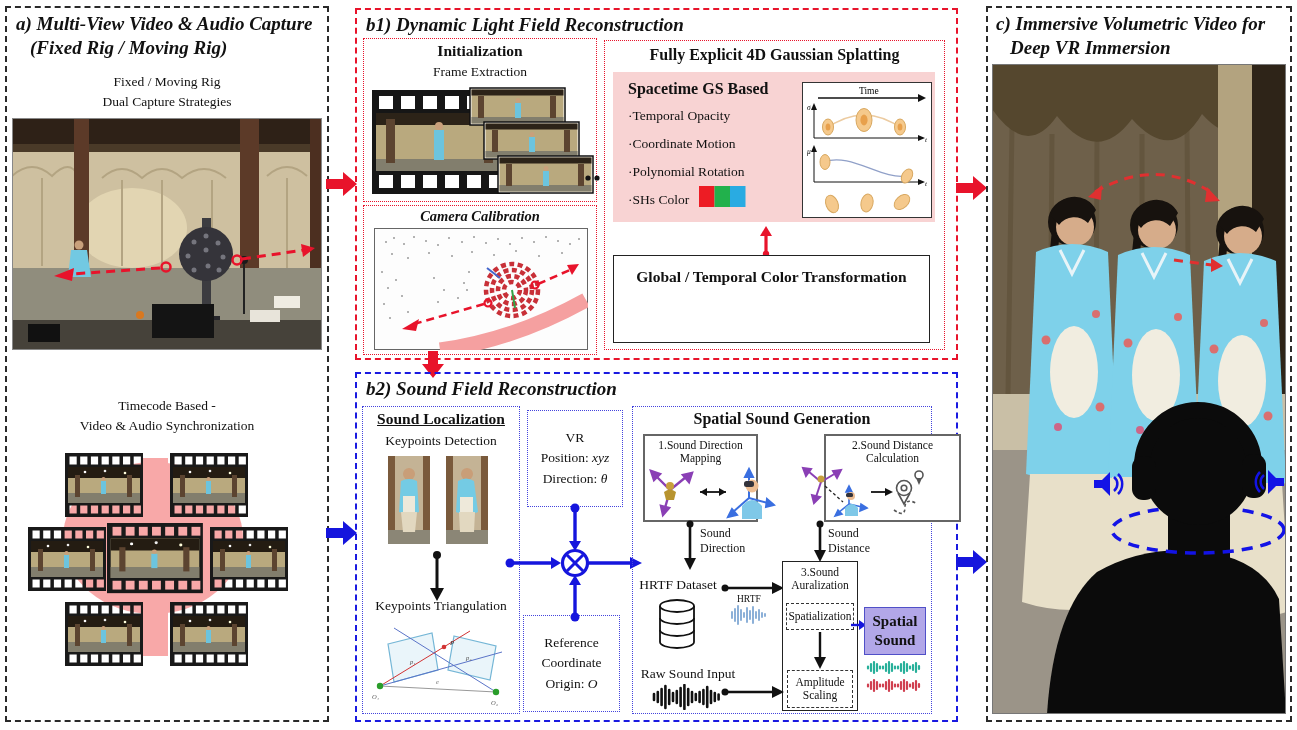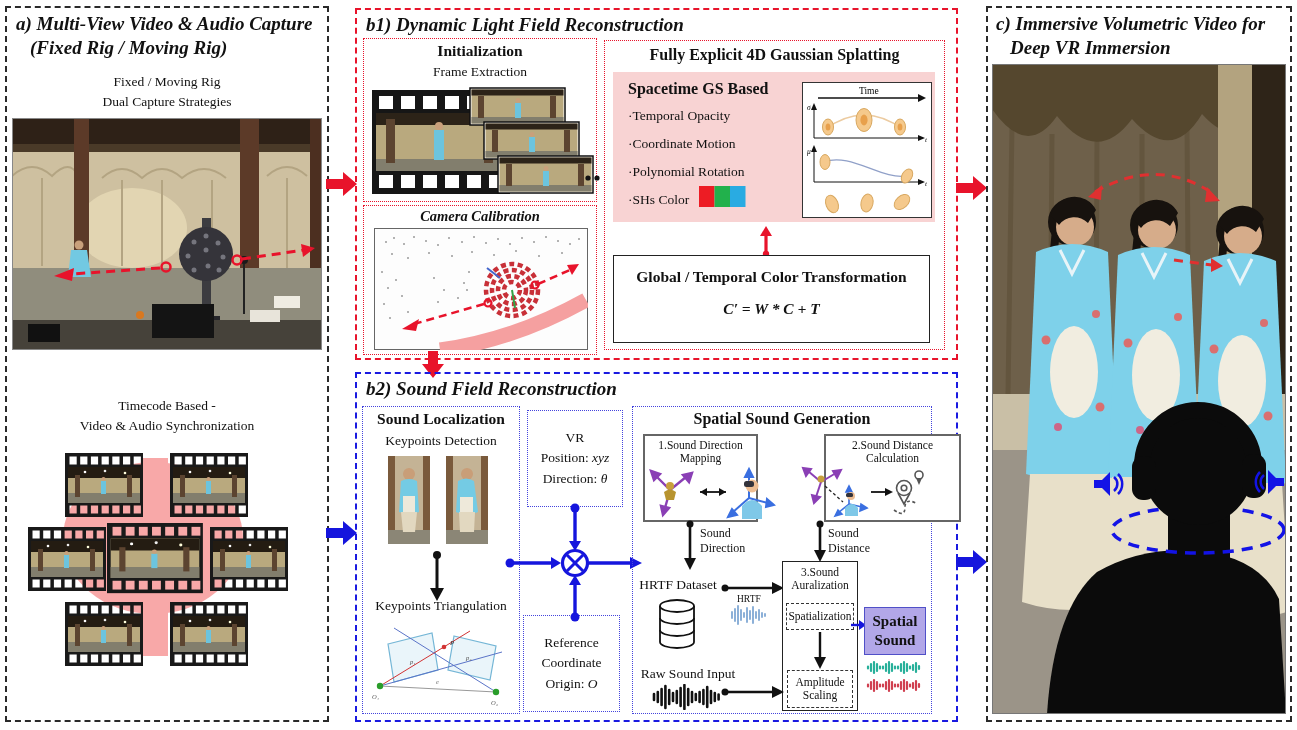--- a/index.html
+++ b/index.html
@@ -350,27 +350,26 @@
     </g>
   </svg>
 
   <svg class="abs" style="left:758px;top:224px;" width="16" height="34" viewBox="0 0 16 34">
     <line x1="8" y1="10" x2="8" y2="30" stroke="#e8132b" stroke-width="3.2"></line>
     <polygon points="2,12 14,12 8,2" fill="#e8132b"></polygon>
     <circle cx="8" cy="30" r="3.2" fill="#e8132b"></circle>
   </svg>
   <div class="abs solid-dark" style="left:613px;top:255px;width:317px;height:88px;"></div>
   <div class="abs h2 ctr" style="left:613px;top:268px;width:317px;">Global / Temporal Color Transformation</div>
-  <div class="abs h2 ctr" style="left:613px;top:300px;width:317px;font-style:italic;">C′ = W * C + T</div>
 
   <div class="abs panel-blue" style="left:355px;top:372px;width:603px;height:350px;"></div>
   <div class="abs pt" style="left:366px;top:377px;">b2) Sound Field Reconstruction</div>
 
   <div class="abs dot-blue" style="left:362px;top:406px;width:158px;height:308px;"></div>
-  <div class="abs h2 ctr nw" style="left:362px;top:410px;width:158px;">Sound Localization</div>
+  <div class="abs h2 ctr nw" style="left:362px;top:410px;width:158px;text-decoration:underline;">Sound Localization</div>
   <div class="abs b ctr nw" style="left:362px;top:433px;width:158px;">Keypoints Detection</div>
   <svg class="abs" style="left:388px;top:456px;" width="42" height="88" viewBox="0 0 42 88">
     <rect width="42" height="88" fill="#c4b395"></rect>
       <rect width="7" height="88" fill="#7a5a3c"></rect>
       <rect x="35" width="7" height="88" fill="#7a5a3c"></rect>
     <rect y="74" width="42" height="14" fill="#8b8676"></rect>
     <circle cx="21" cy="18" r="6" fill="#c99e78"></circle>
     <path d="M13,25 Q21,21 29,25 L31,56 Q21,60 11,56 Z" fill="#74cbe4"></path>
     <rect x="15" y="40" width="12" height="17" fill="#eee9da"></rect>
     <path d="M13,56 L29,56 L27,76 L15,76 Z" fill="#e2d8c0"></path>

